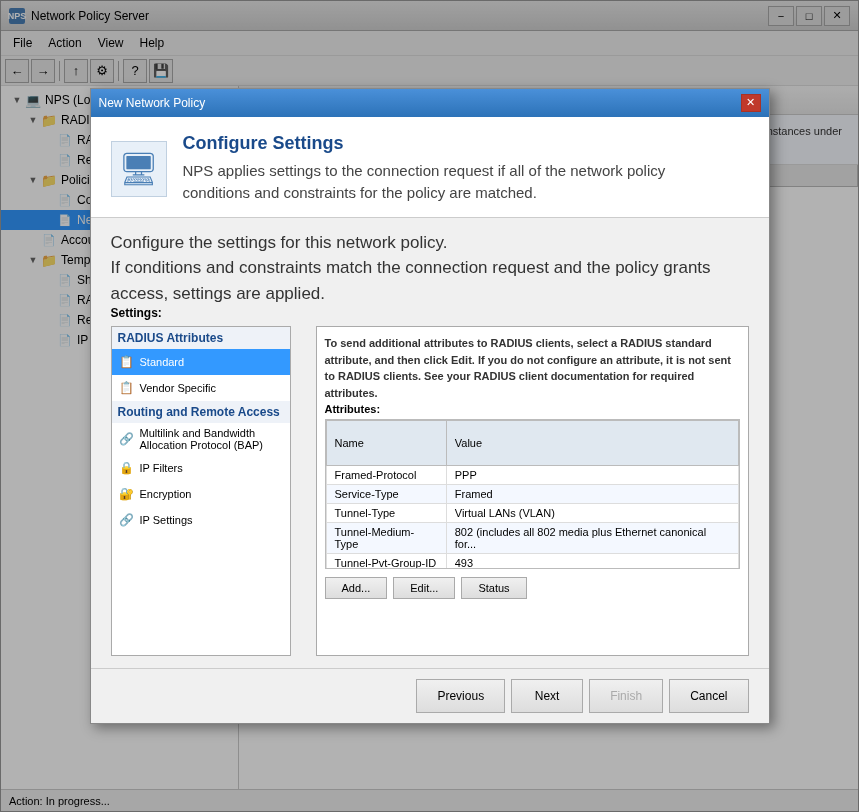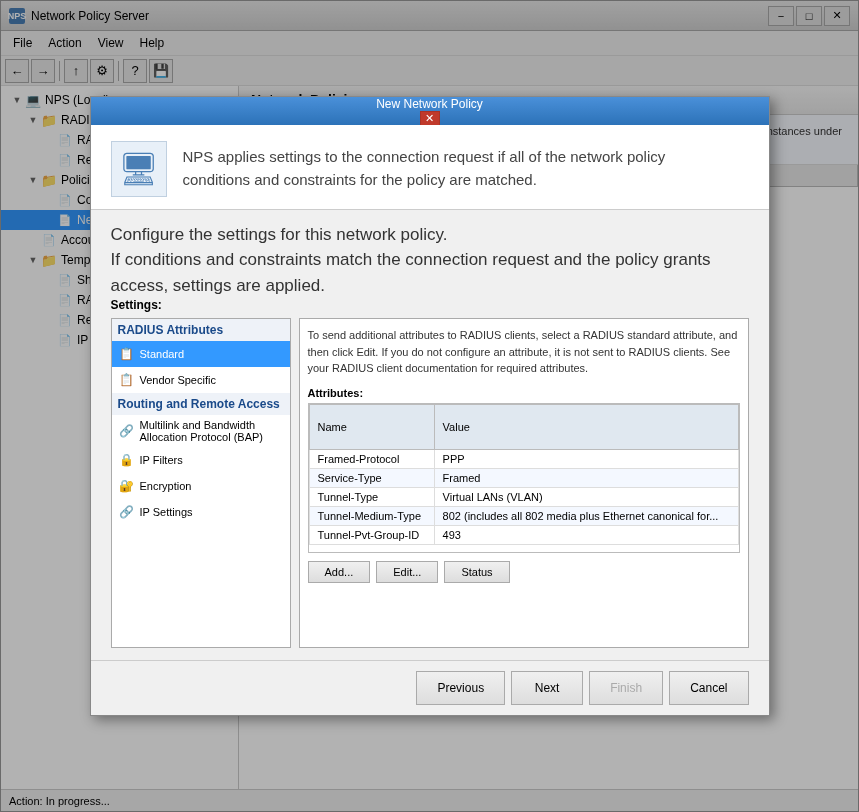--- a/index.html
+++ b/index.html
@@ -215,21 +215,20 @@
       position: relative;
     }
     .modal-titlebar {
       background: linear-gradient(to bottom, #4a90d9, #2c72b8);
       height: 28px;
       display: flex;
       align-items: center;
       padding: 0 8px;
       color: white;
       font-size: 12px;
-      flex-direction: column;
     }
     .modal-title-text { flex: 1; }
     .modal-close-btn {
       width: 20px; height: 18px;
       background: #c0392b;
       border: 1px solid #a93226;
       color: white;
       display: flex; align-items: center; justify-content: center;
       font-size: 11px; cursor: pointer;
     }
@@ -269,21 +268,21 @@
       color: #333;
       line-height: 1.5;
     }
     .settings-label {
       font-size: 12px;
       font-weight: bold;
       margin-bottom: 6px;
     }
     .settings-container {
       display: flex;
-      gap: 8px;
+      gap: 25px;
       height: 330px;
     }
     .settings-left {
       width: 180px;
       background: #fff;
       border: 1px solid #aaa;
       overflow-y: auto;
       flex-shrink: 0;
     }
     .settings-group-header {
@@ -313,21 +312,22 @@
       border: 1px solid #aaa;
       display: flex;
       flex-direction: column;
       padding: 8px;
       overflow: hidden;
     }
     .settings-right-text {
       font-size: 11px;
       color: #333;
       line-height: 1.5;
-      margin-bottom: 10px;
+      margin-bottom: 2px;
+      font-weight: bold;
     }
     .attrs-label {
       font-size: 11px;
       font-weight: bold;
       margin-bottom: 4px;
     }
     .attrs-table {
       width: 100%;
       border-collapse: collapse;
       border: 1px solid #bbb;
@@ -531,20 +531,21 @@
   <div class="modal">
 
     <div class="modal-titlebar">
       <span class="modal-title-text">New Network Policy</span>
       <div class="modal-close-btn">✕</div>
     </div>
 
     <div class="modal-header">
       <div class="modal-header-icon">🖥</div>
       <div class="modal-header-text">
+        <h2>Configure Settings</h2>
         <p>NPS applies settings to the connection request if all of the network policy conditions and constraints for the policy are matched.</p>
       </div>
     </div>
 
     <div class="modal-body">
       <div class="modal-body-note">
         <span>Configure the settings for this network policy.</span><br>
         <span>If conditions and constraints match the connection request and the policy grants access, settings are applied.</span>
       </div>
       <div class="settings-label">Settings:</div>

